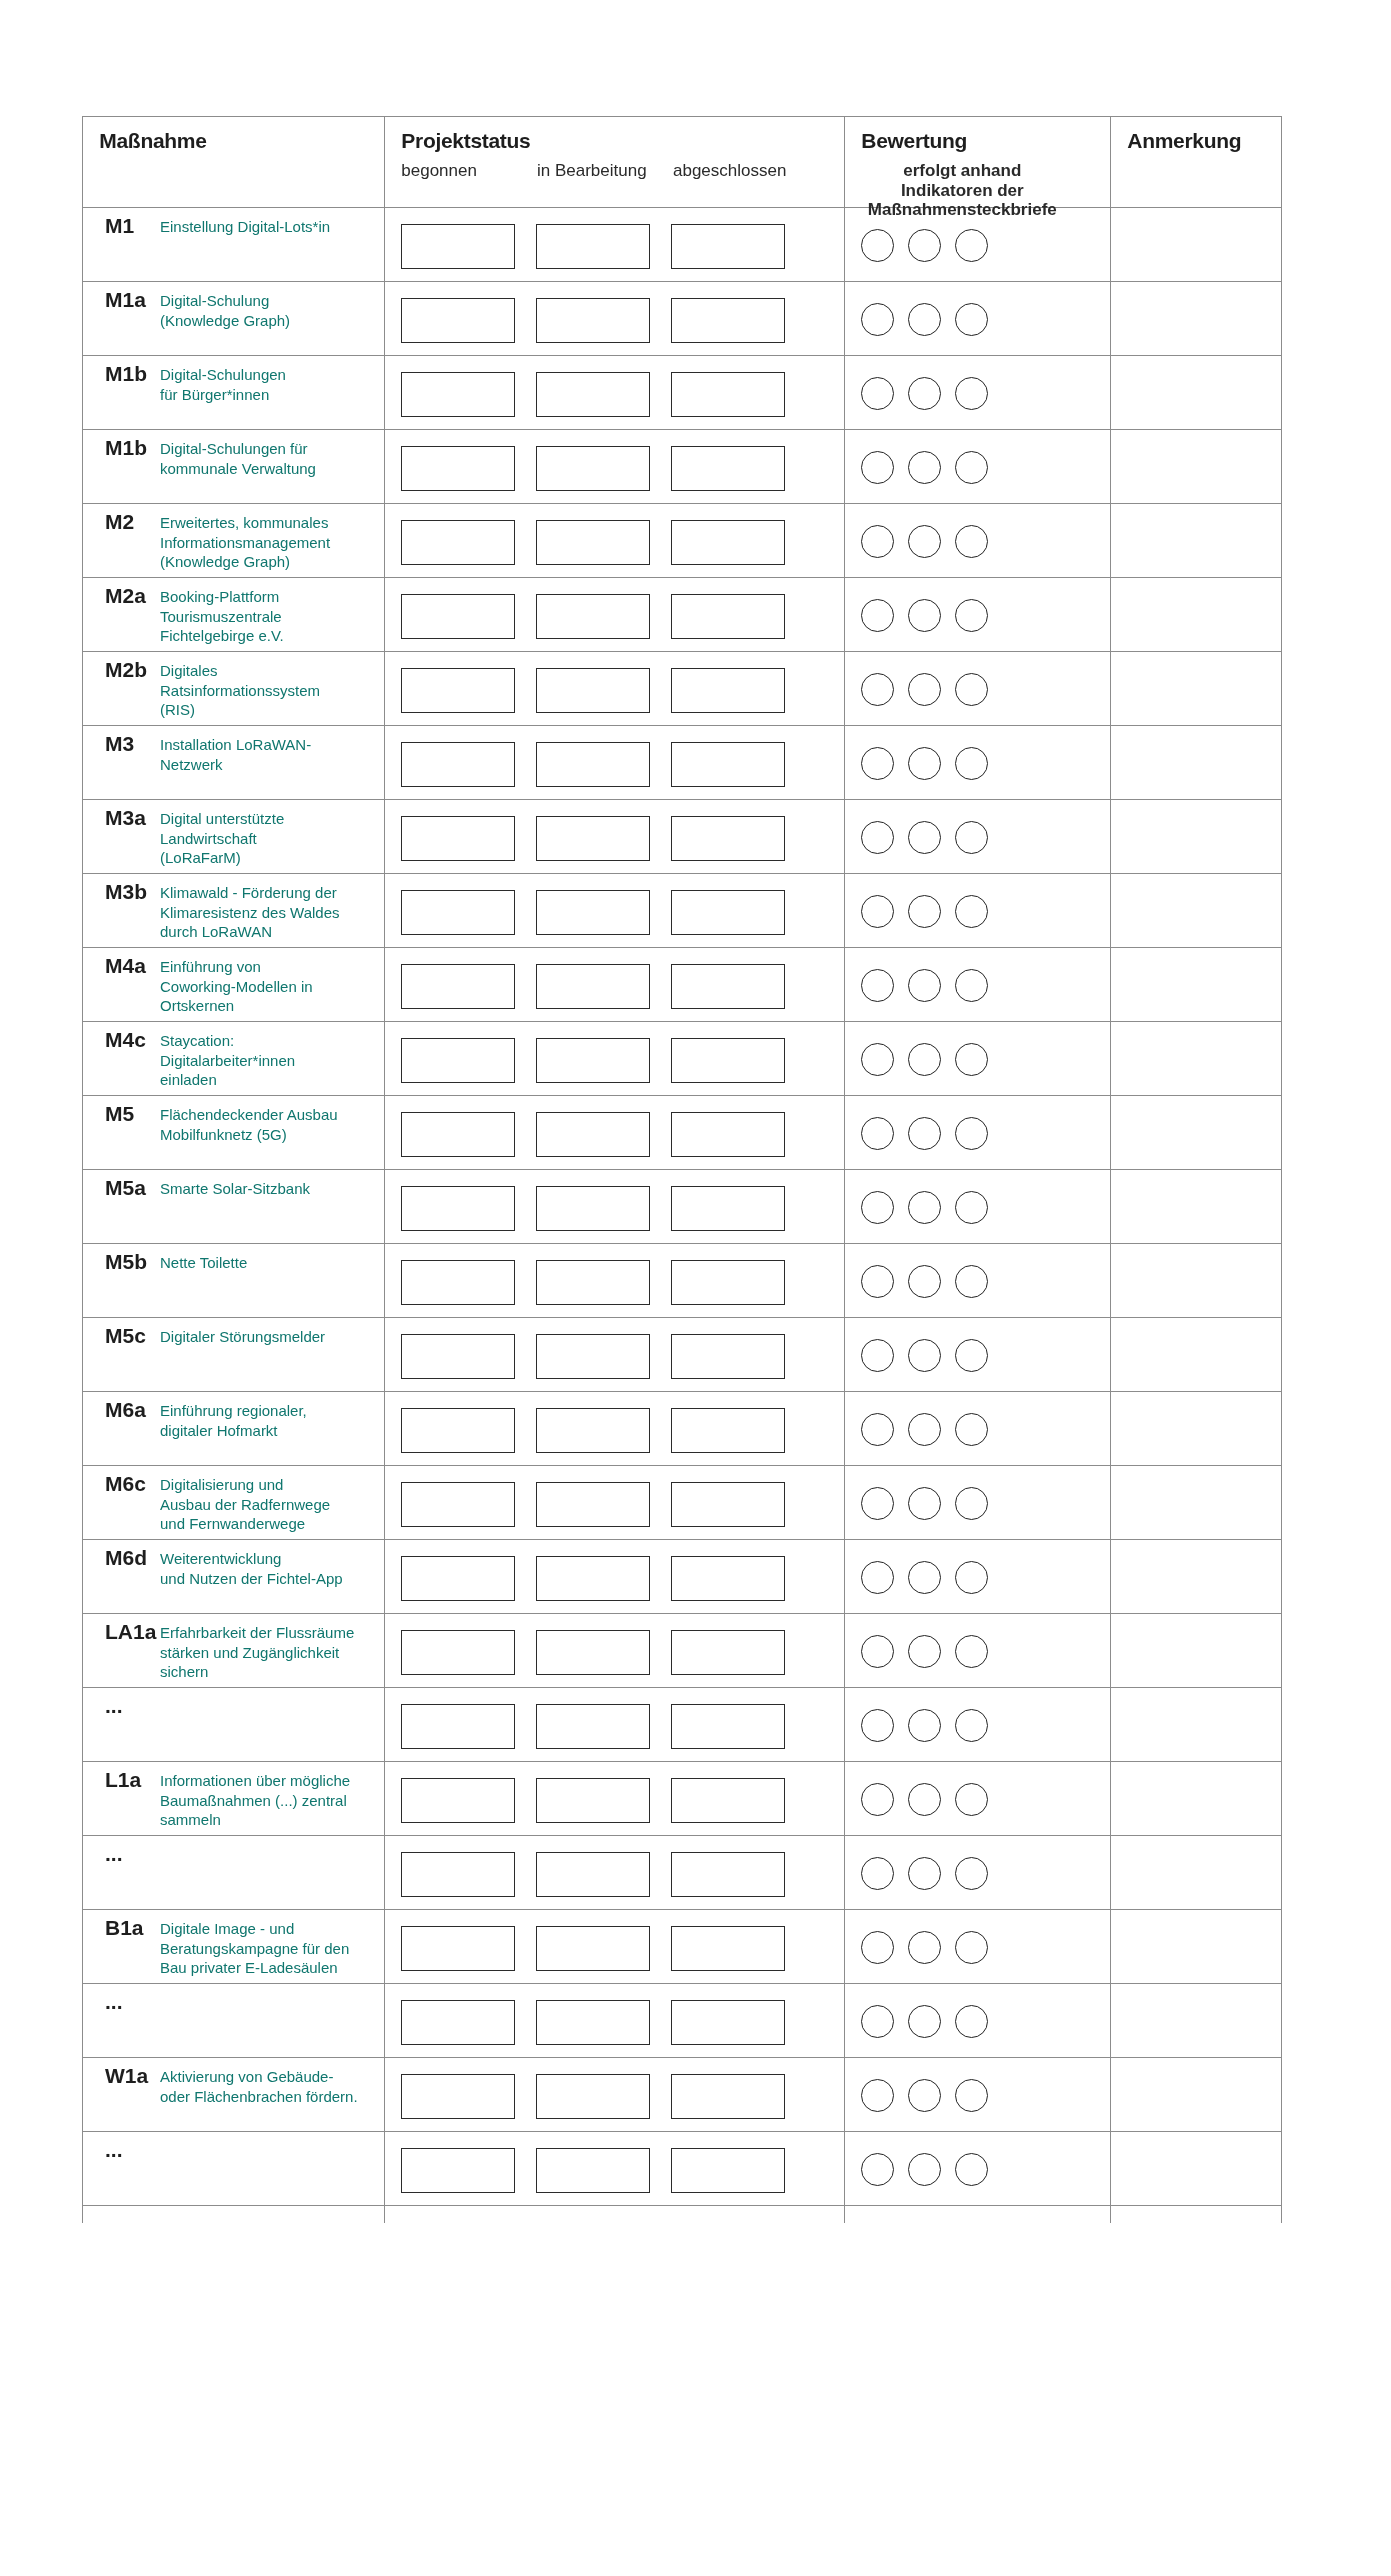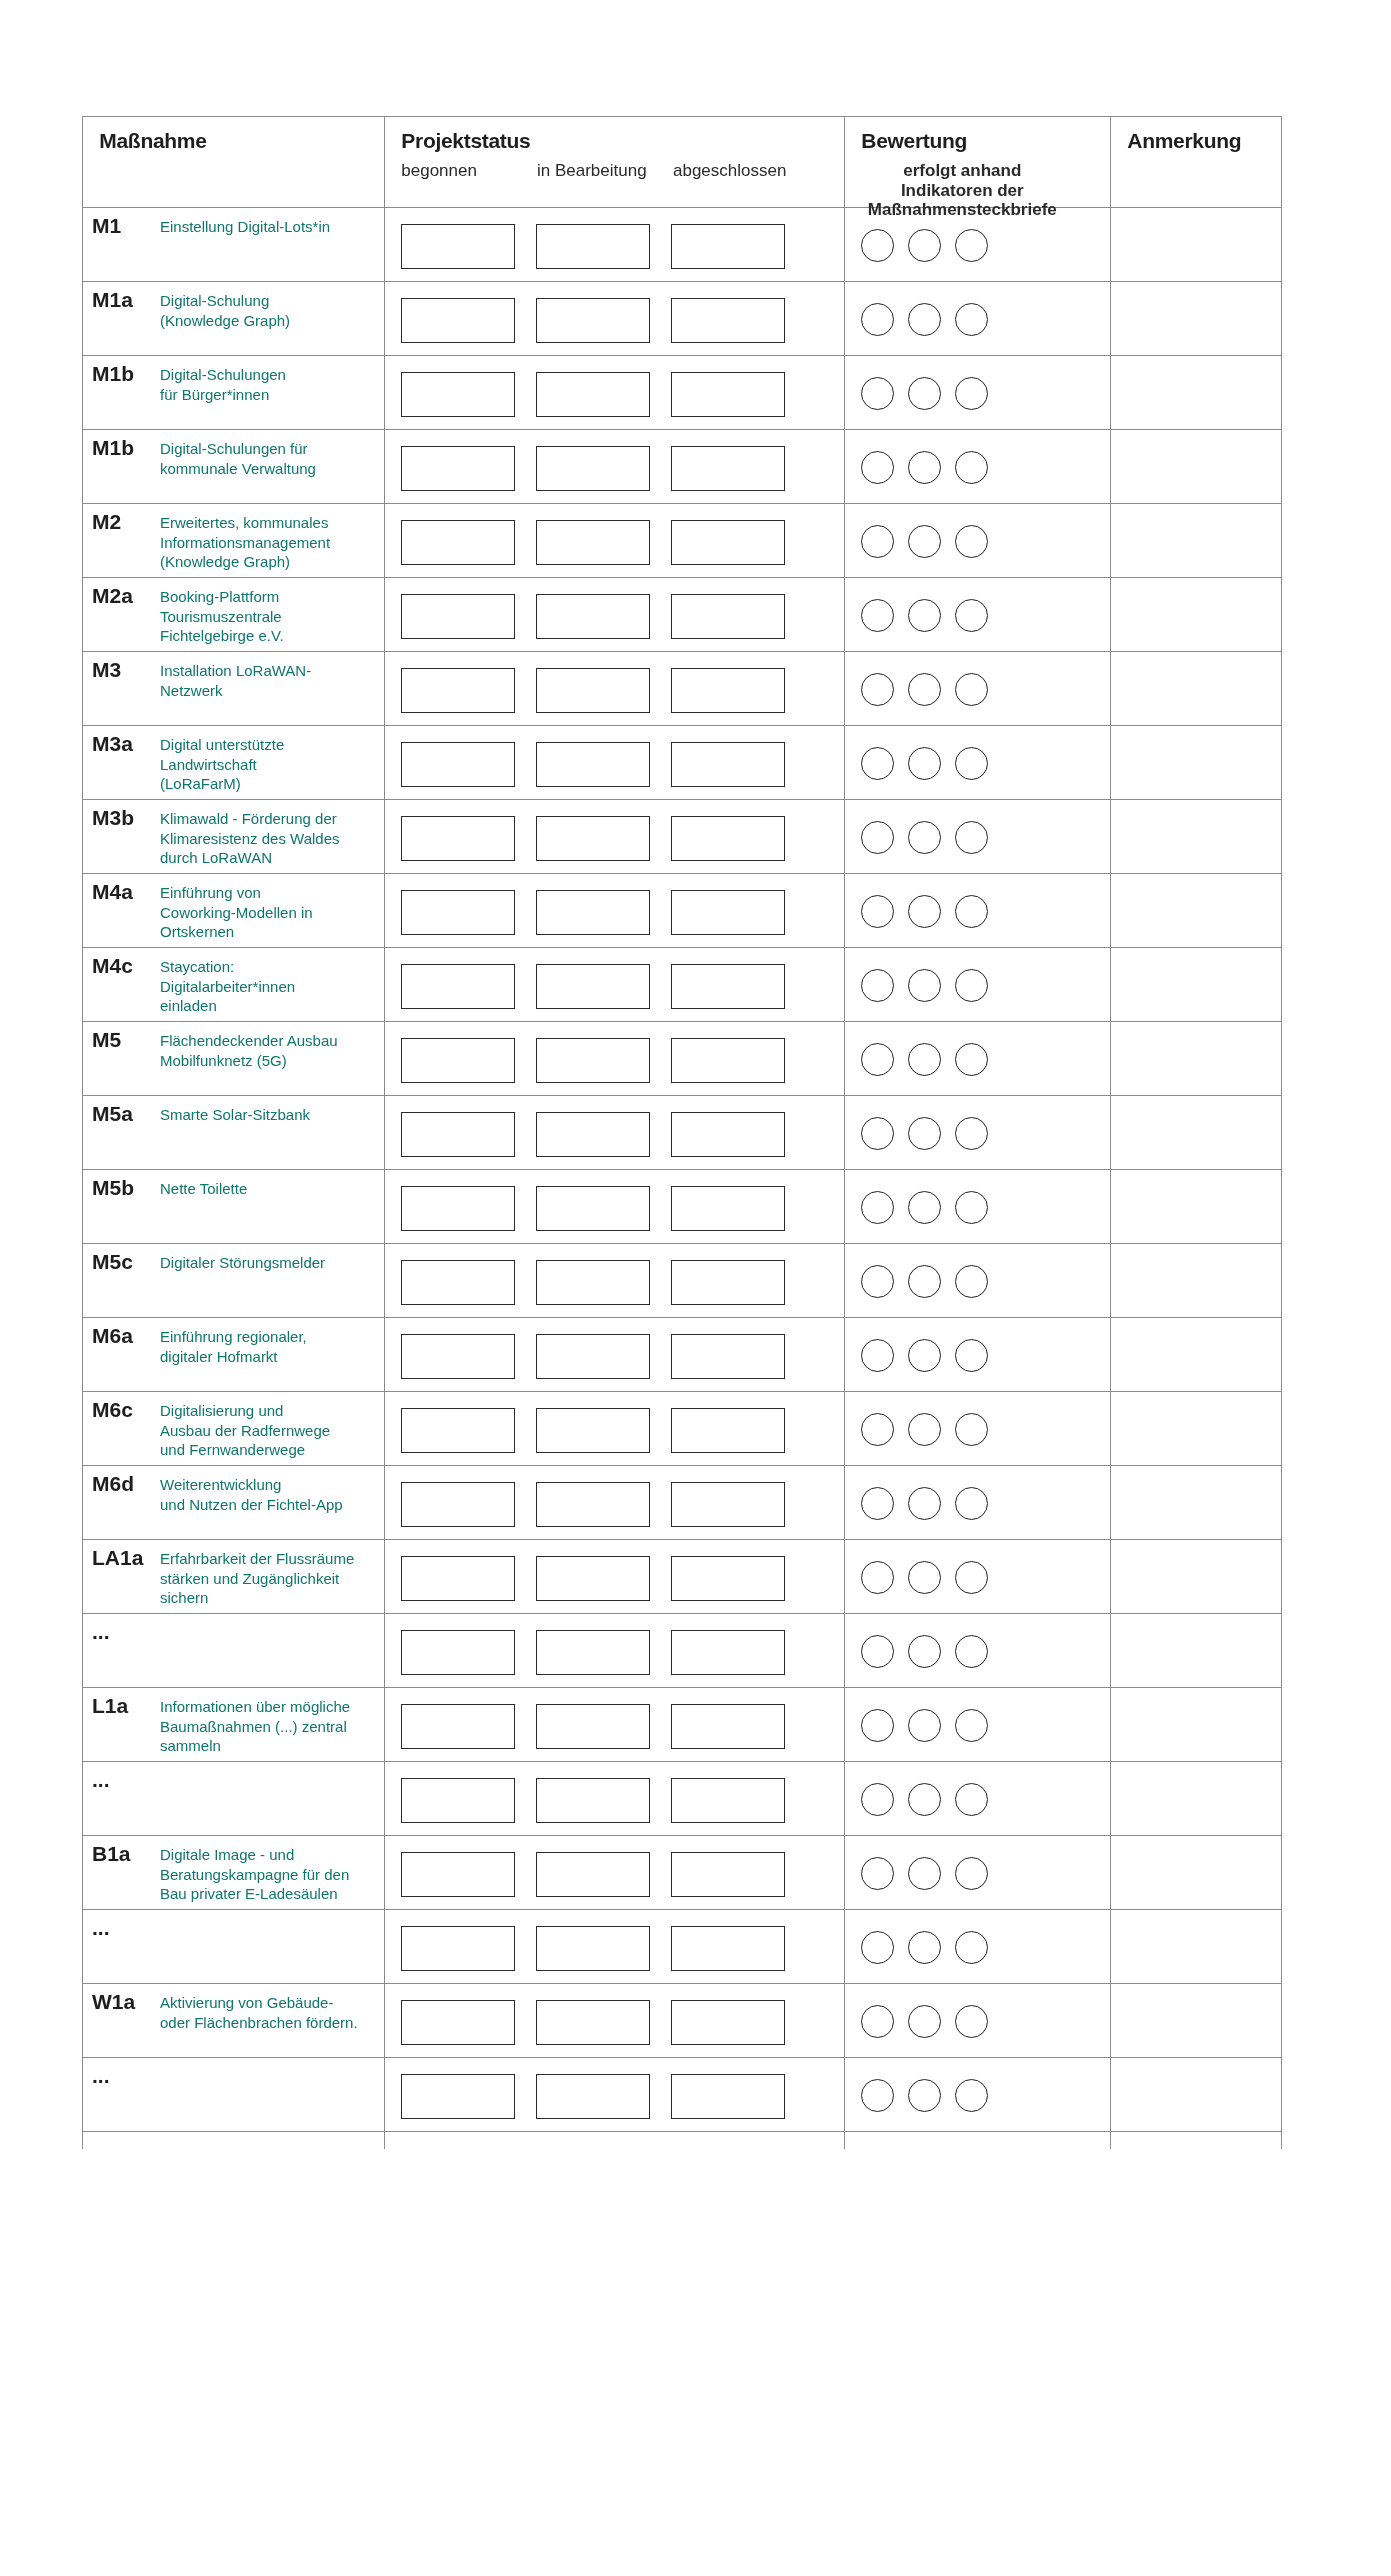--- a/index.html
+++ b/index.html
@@ -8,21 +8,21 @@
   #sheet { position: absolute; left: 82px; top: 116px; width: 1199px; }
   table { border-collapse: collapse; table-layout: fixed; width: 1199px; }
   col.c1 { width: 302px; } col.c2 { width: 460px; } col.c3 { width: 266px; } col.c4 { width: 171px; }
   th, td { border: 1.1px solid #8c8c8c; vertical-align: top; padding: 0; position: relative; }
   thead th { height: 90px; text-align: center; font-weight: normal; }
   .h-title { position: absolute; left: 16.3px; top: 12.3px; font-size: 21px; font-weight: bold; letter-spacing: -0.3px; }
   .h-sub { position: absolute; top: 44px; font-size: 17px; color: #2a2a2a; line-height: 19.6px; }
   .h-sub.s1 { left: 16.3px; } .h-sub.s2 { left: 152px; } .h-sub.s3 { left: 288px; }
   .h-sub.bw { left: 16.3px; font-weight: bold; }
   tbody td { height: 73px; }
-  .code { position: absolute; left: 9px; top: 5.6px; font-size: 21px; font-weight: bold; letter-spacing: 0px; }
+  .code { position: absolute; left: 22px; top: 5.6px; font-size: 21px; font-weight: bold; letter-spacing: 0px; }
   .desc { position: absolute; left: 77px; top: 9px; font-size: 15px; line-height: 19.6px; width: 221px; color: #0f766e; }
   .boxes { position: absolute; left: 16.3px; top: 15.7px; display: flex; gap: 21px; }
   .box { width: 112px; height: 43px; border: 1.7px solid #2b2b2b; background: #fff; box-sizing: content-box; cursor: pointer; }
   .rating { position: absolute; left: 15.7px; top: 21px; display: flex; gap: 14px; }
   .circ { width: 33px; height: 33px; border: 1.7px solid #222; border-radius: 50%; box-sizing: border-box; background: #fff; cursor: pointer; }
   .note { width: 100%; height: 100%; }
   tr.partial td { height: 17px; border-bottom: none; }
 </style>
 </head>
 <body>
@@ -193,20 +193,43 @@
               <div class="circ"></div>
               <div class="circ"></div>
               <div class="circ"></div>
             </div>
     </td>
     <td>
       <div class="note"></div>
     </td>
   </tr>
 
+  <tr>
+    <td>
+      <span class="code">M2b</span>
+      <span class="desc">Digitales<br>Ratsinformationssystem<br>(RIS)</span>
+    </td>
+    <td>
+      <div class="boxes">
+        <div class="box"></div>
+        <div class="box"></div>
+        <div class="box"></div>
+      </div>
+    </td>
+    <td>
+      <div class="rating">
+              <div class="circ"></div>
+              <div class="circ"></div>
+              <div class="circ"></div>
+            </div>
+    </td>
+    <td>
+      <div class="note"></div>
+    </td>
+  </tr>
 
   <tr>
     <td>
       <span class="code">M3</span>
       <span class="desc">Installation LoRaWAN-<br>Netzwerk</span>
     </td>
     <td>
       <div class="boxes">
         <div class="box"></div>
         <div class="box"></div>

